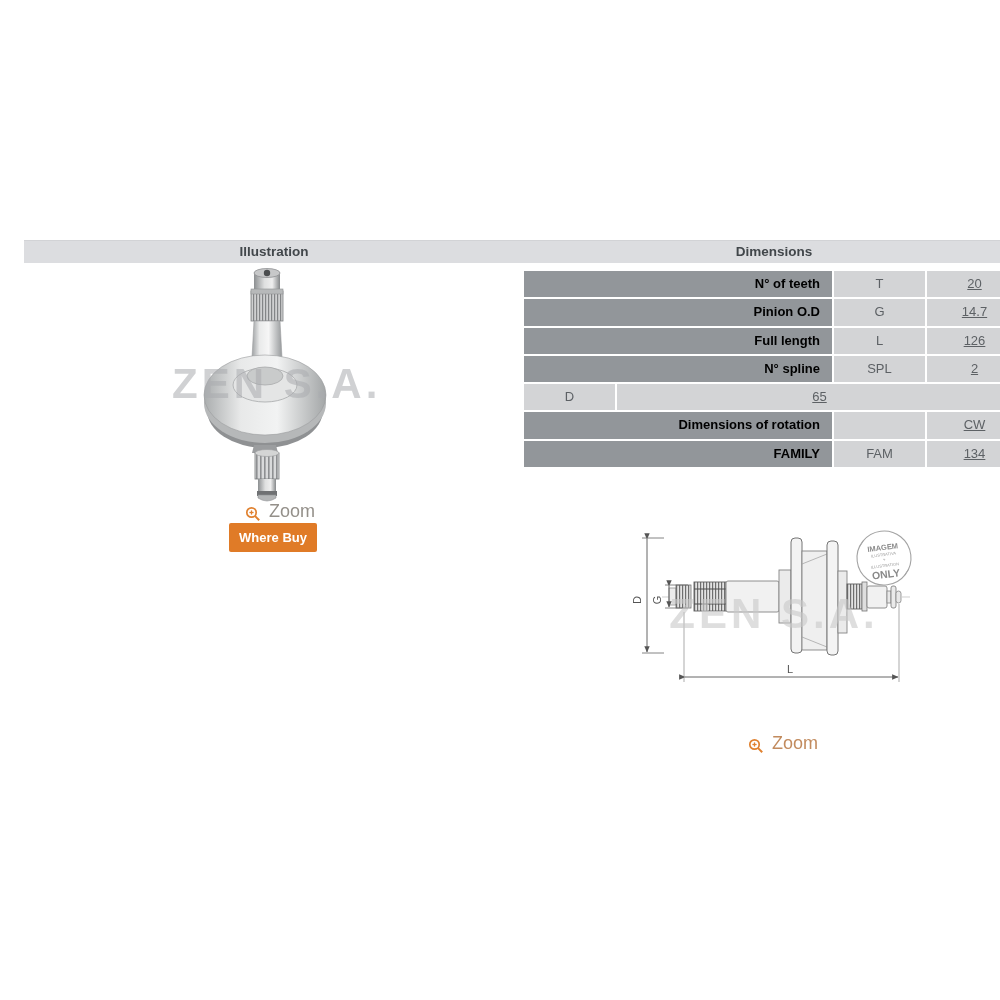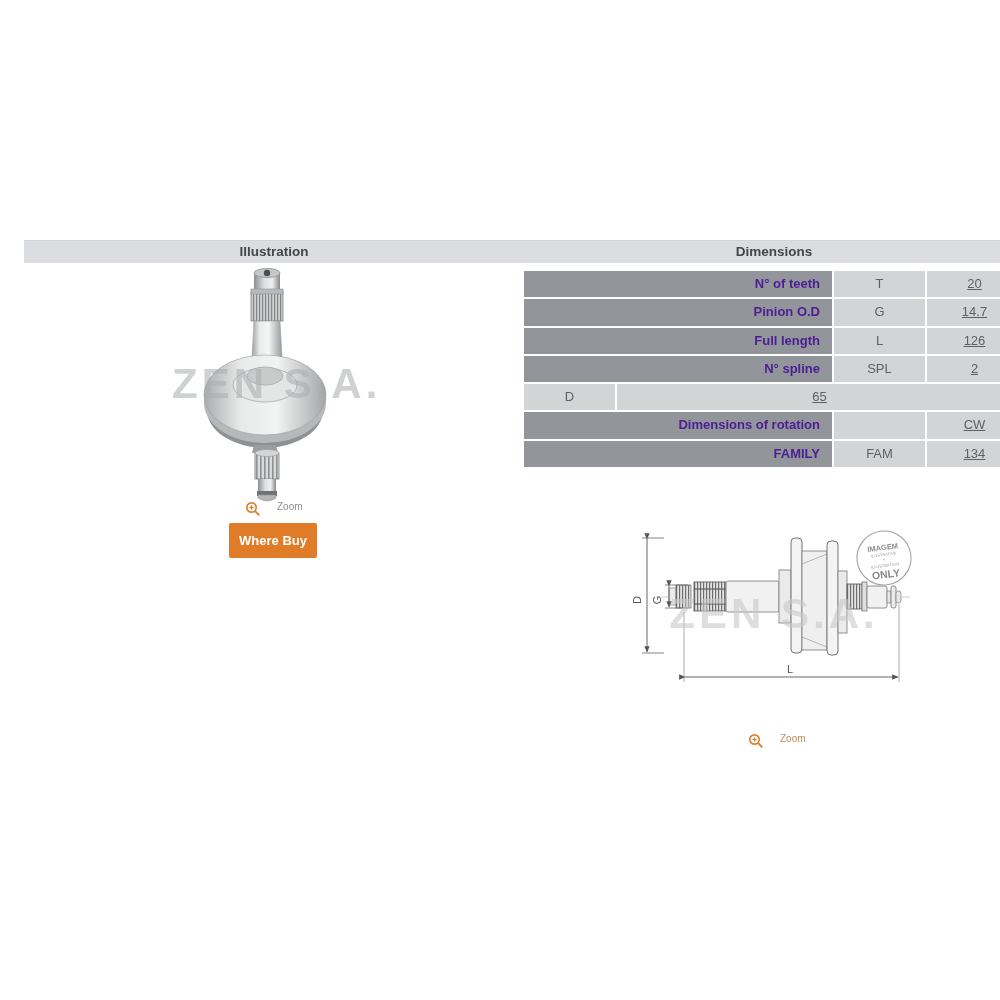--- a/index.html
+++ b/index.html
@@ -10,38 +10,38 @@
   
   .header-bar { position:absolute; left:0; top:240px; width:1000px; height:23px;
     background:#dcdde0; border-top:1px solid #d2d3d6; display:flex; }
   .header-cell { width:50%; text-align:center; line-height:22px; font-size:13.5px;
     font-weight:bold; color:#42474b; }
 
   
   .dim-table { position:absolute; left:500px; top:271px; width:498px; }
   .dim-row { display:flex; gap:2px; margin-bottom:2px; height:26.3px; }
   .cell { font-size:13px; line-height:26.3px; }
-  .cell-label { flex:0 0 308px; background:#92969a; color:#4c1d95; font-weight:bold;
+  .cell-label { flex:0 0 308px; background:#92969a; color:#000000; font-weight:bold;
     text-align:right; padding-right:12px; }
   .cell-code { flex:0 0 91px; background:#d3d4d6; color:#5d6165; text-align:center; }
   .cell-value { flex:1; background:#d3d4d6; color:#5d6165; text-align:center;text-decoration:underline; }
 
   
   .photo-wrap { position:absolute; left:172px; top:263px; width:155px; height:240px; }
   .watermark-photo { position:absolute; left:148px; top:360px; width:205px;
     text-align:center; font-size:42px; font-weight:bold; letter-spacing:4px;
     color:rgba(170,172,174,0.55); white-space:nowrap; pointer-events:none; }
 
-  .zoom-link { position:absolute; display:flex; align-items:flex-start; gap:16px;
-    font-size:10px; cursor:pointer; text-decoration:none; }
+  .zoom-link { position:absolute; display:flex; align-items:flex-end; gap:8px;
+    font-size:18px; cursor:pointer; text-decoration:none; }
   .zoom-link-1 { left:221px; top:501px; color:#94908a; }
   .zoom-link-2 { left:724px; top:733px; color:#c28b5e; }
   .zoom-link svg { display:block; }
 
-  .where-buy { position:absolute; left:205px; top:523px; width:88px; height:35px;
+  .where-buy { position:absolute; left:205px; top:523px; width:88px; height:29px;
     background:#e07b27; border:none; border-radius:2px; color:#ffffff;
     font-family:"Liberation Sans", sans-serif; font-size:13px; font-weight:bold;
     text-align:center; line-height:29px; cursor:pointer; }
 
   
   .drawing-wrap { position:absolute; left:604px; top:524px; width:292px; height:172px; }
 </style>
 </head>
 <body>
 

